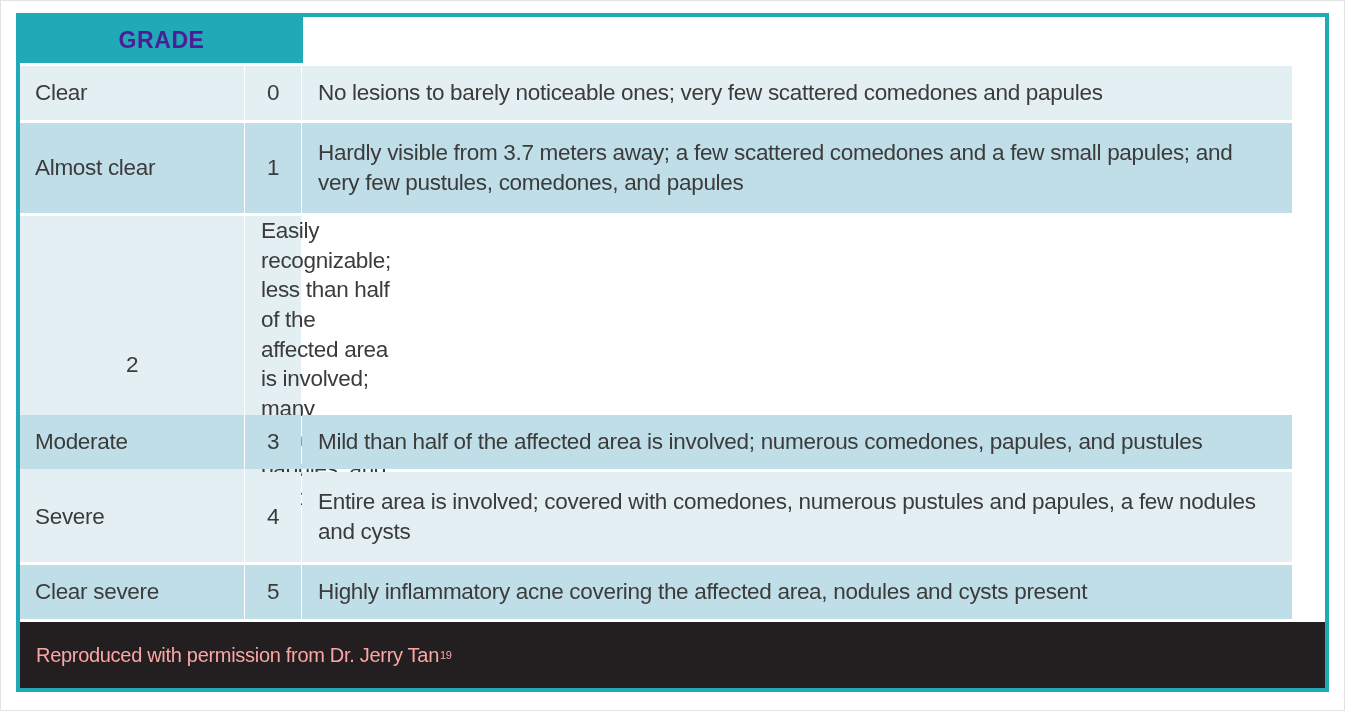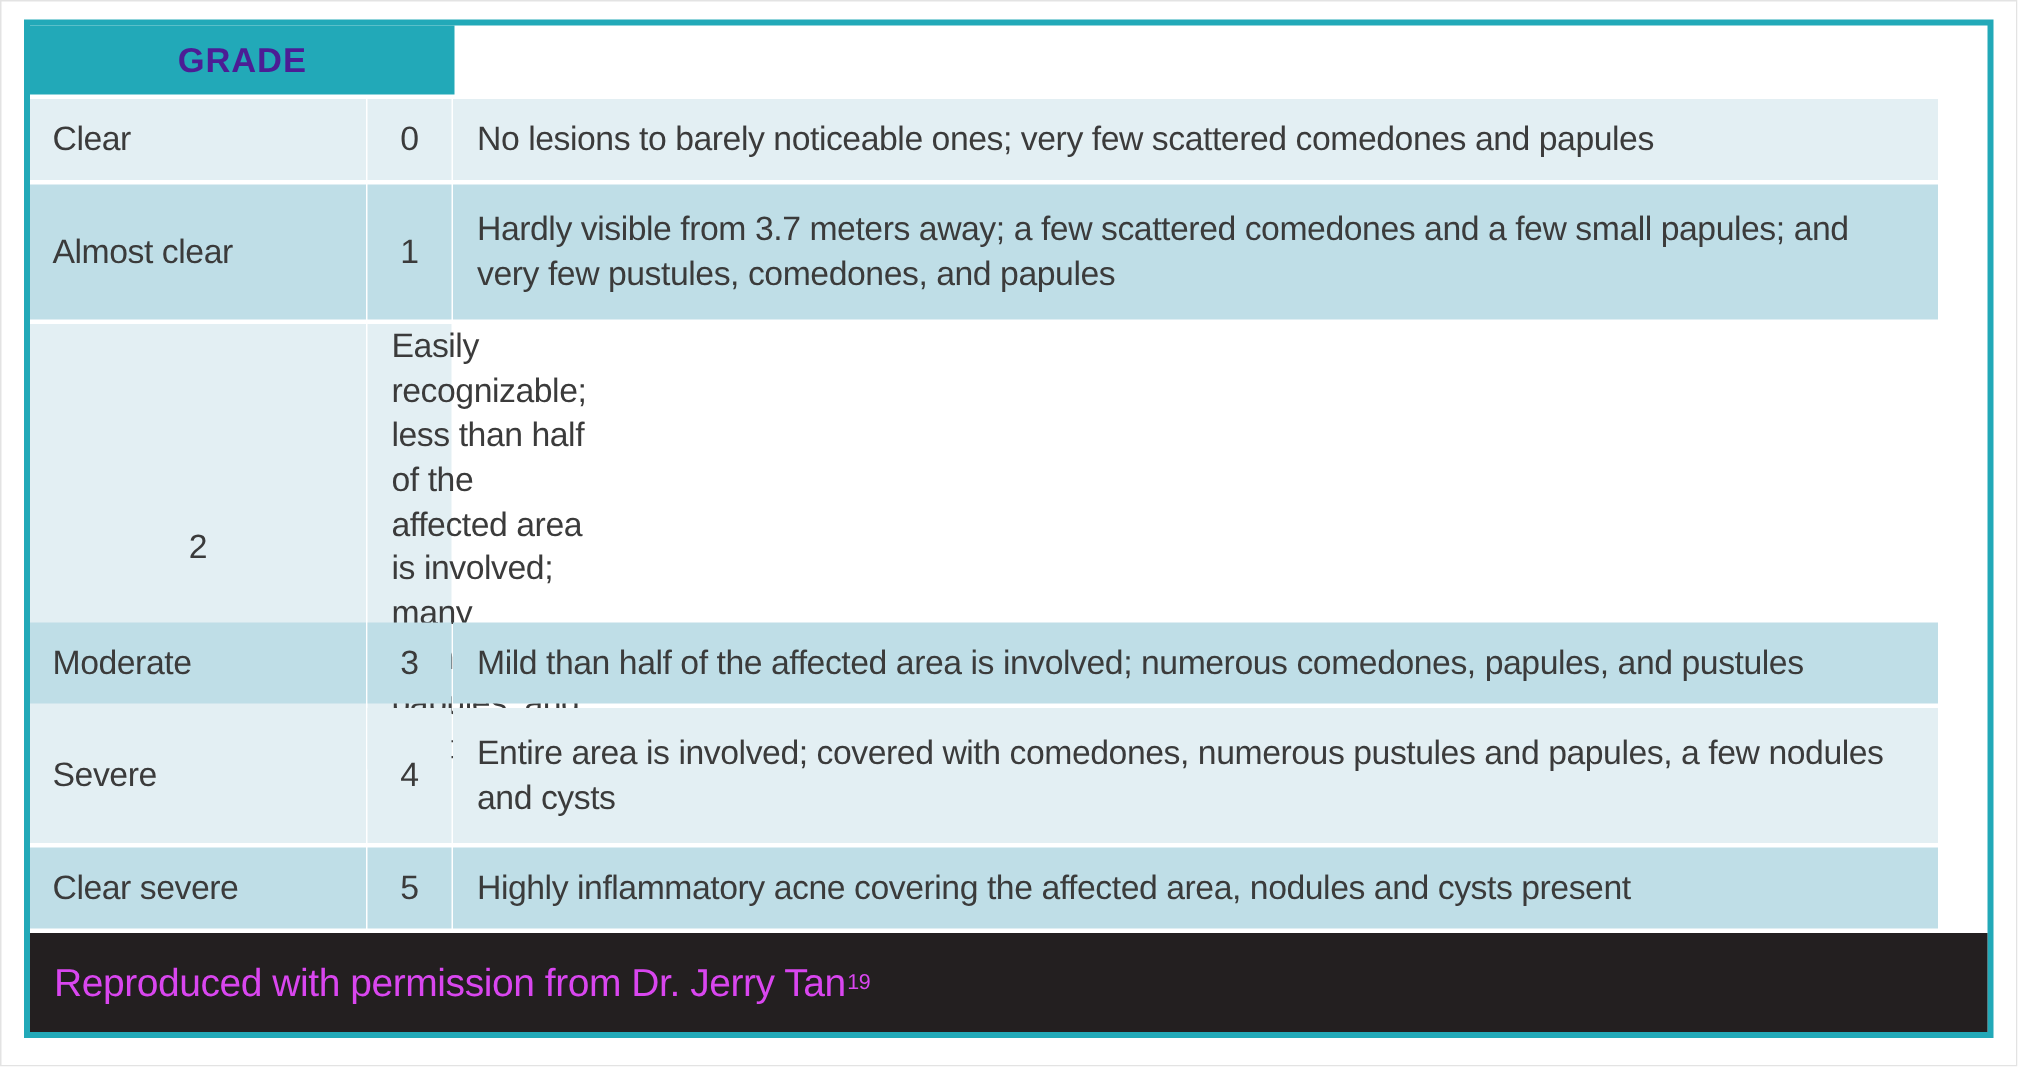--- a/index.html
+++ b/index.html
@@ -83,27 +83,27 @@
   .grade-score { justify-content: center; }
   .grade-desc { padding-left: 16px; padding-right: 20px; max-width: 990px; }
 
   
   .h1 { flex-grow: 1.00; min-height: 54px; }
   .h2 { flex-grow: 1.70; min-height: 90px; }
 
   
   .footer-bar {
     background: #231f20;
-    color: #d946ef;
+    color: #fca5a5;
     min-height: 66px;
     flex: 0 0 auto;
     display: flex;
     align-items: center;
     padding: 14px 16px;
-    font-size: 26px;
+    font-size: 20px;
     letter-spacing: -0.3px;
   }
   .footer-bar sup {
     font-size: 0.55em;
     vertical-align: super;
     line-height: 0;
     margin-left: 1px;
   }
 </style>
 </head>

